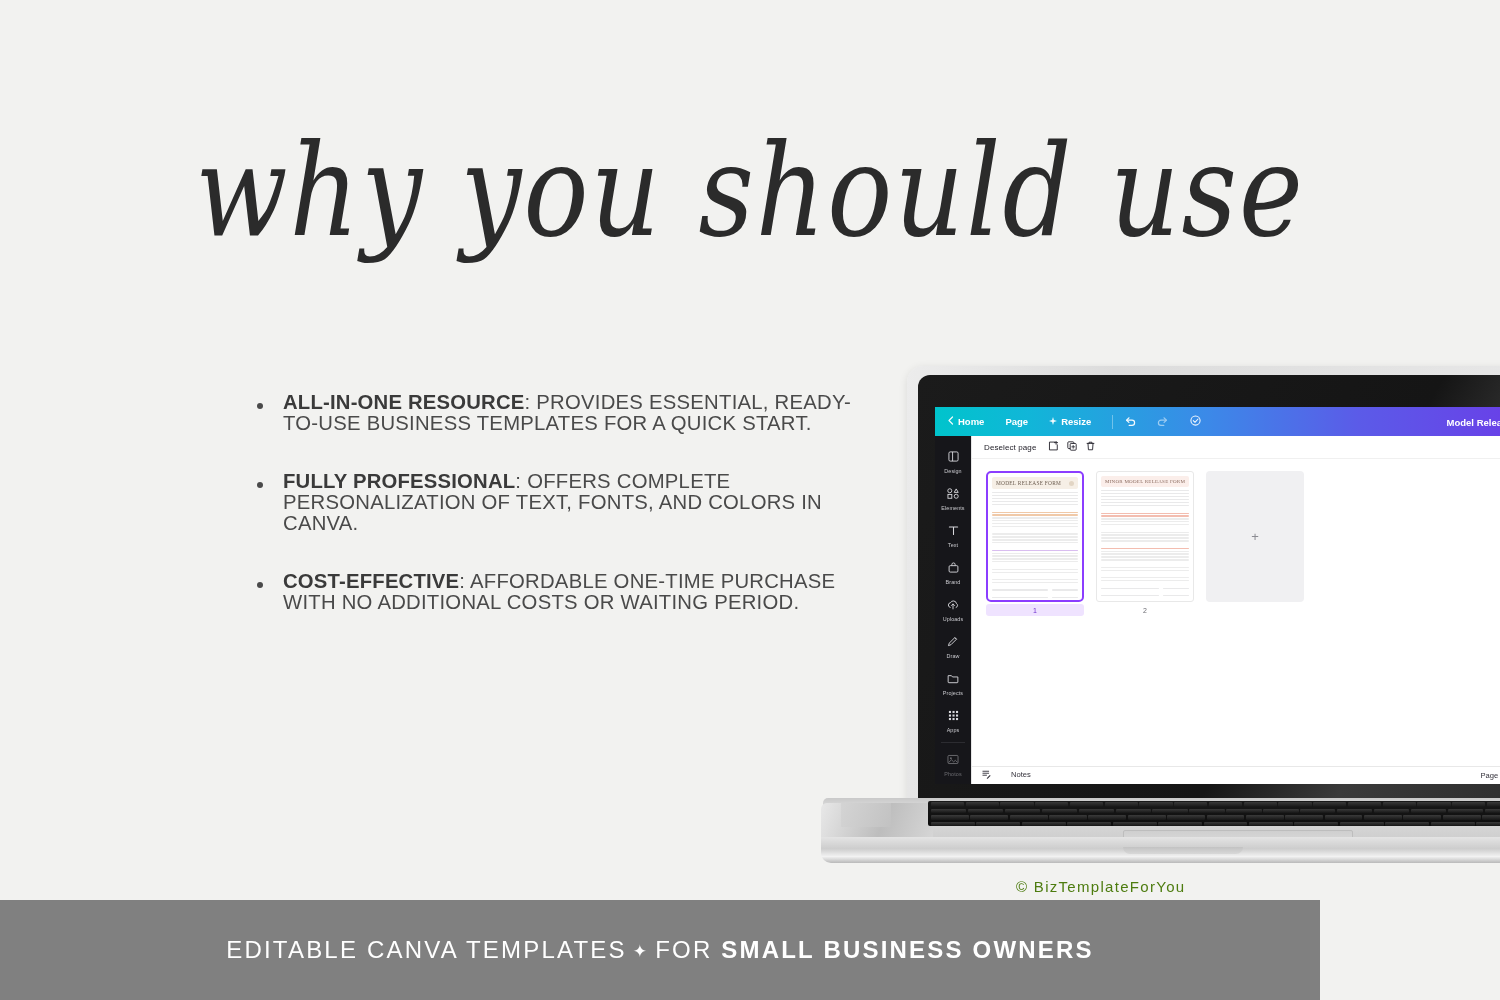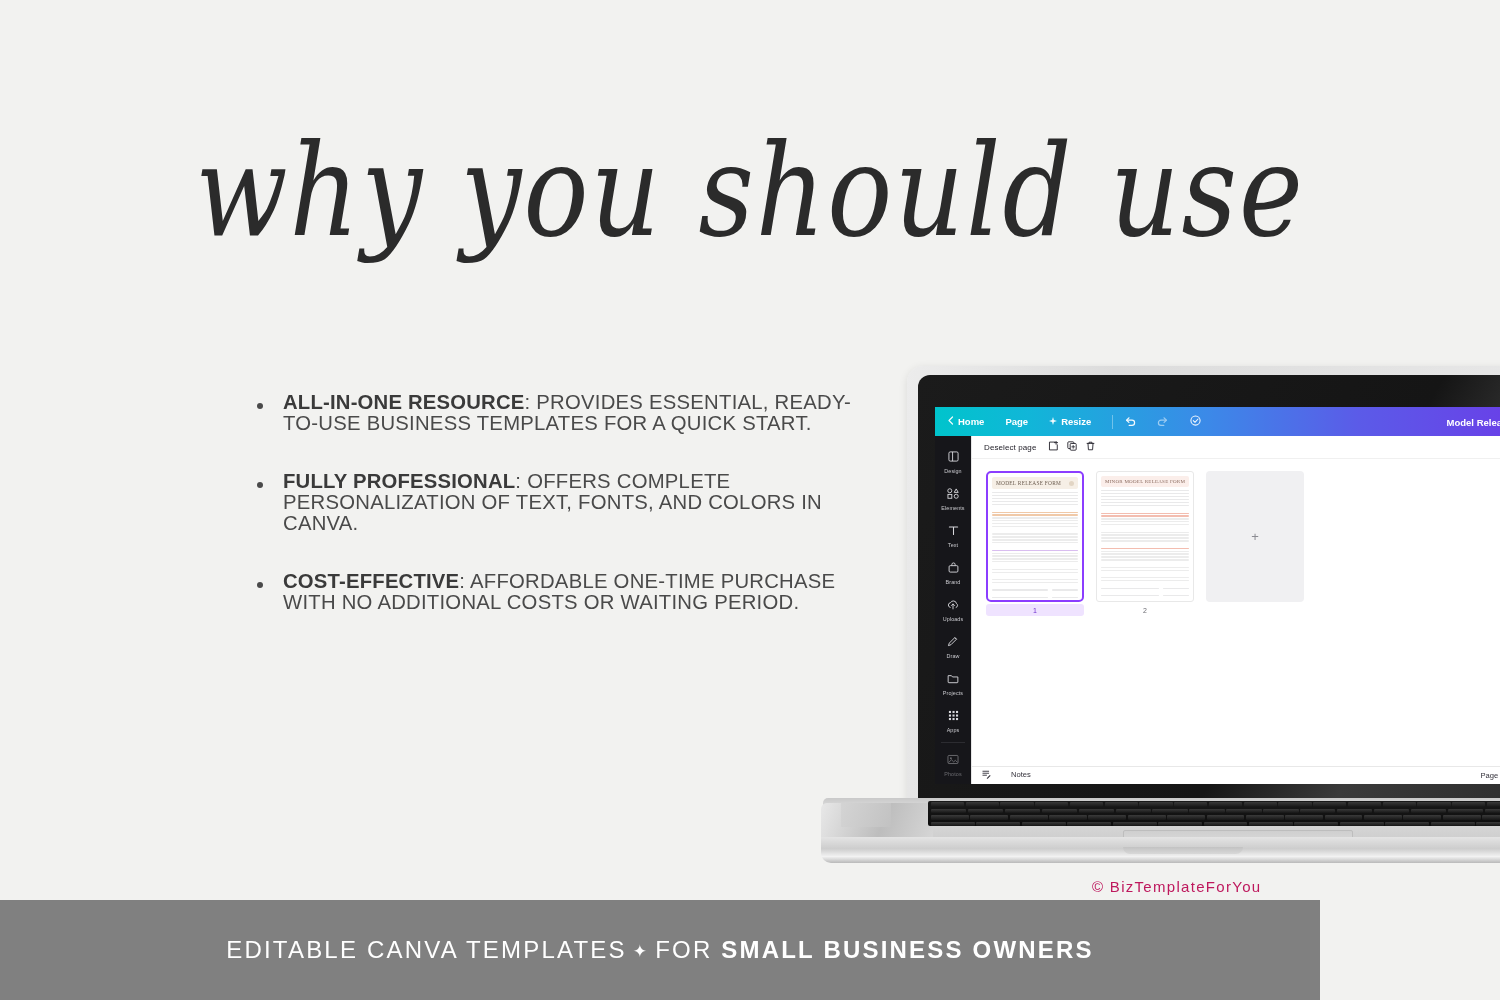--- a/index.html
+++ b/index.html
@@ -375,25 +375,25 @@
   .base-side2 {
     position:absolute;
     left:18px; top:5px;
     width:50px; height:24px;
     background: linear-gradient(110deg,#d4d4d4,#c2c2c2);
   }
 
   
   .watermark {
     position: absolute;
-    left: 1092px;
+    left: 1016px;
     top: 878px;
     font-size: 15px;
     letter-spacing: 1.3px;
-    color: #be185d;
+    color: #4d7c0f;
     white-space: nowrap;
   }
 
   
   .footer {
     position: absolute;
     left: 0;
     top: 900px;
     width: 1320px;
     height: 100px;

